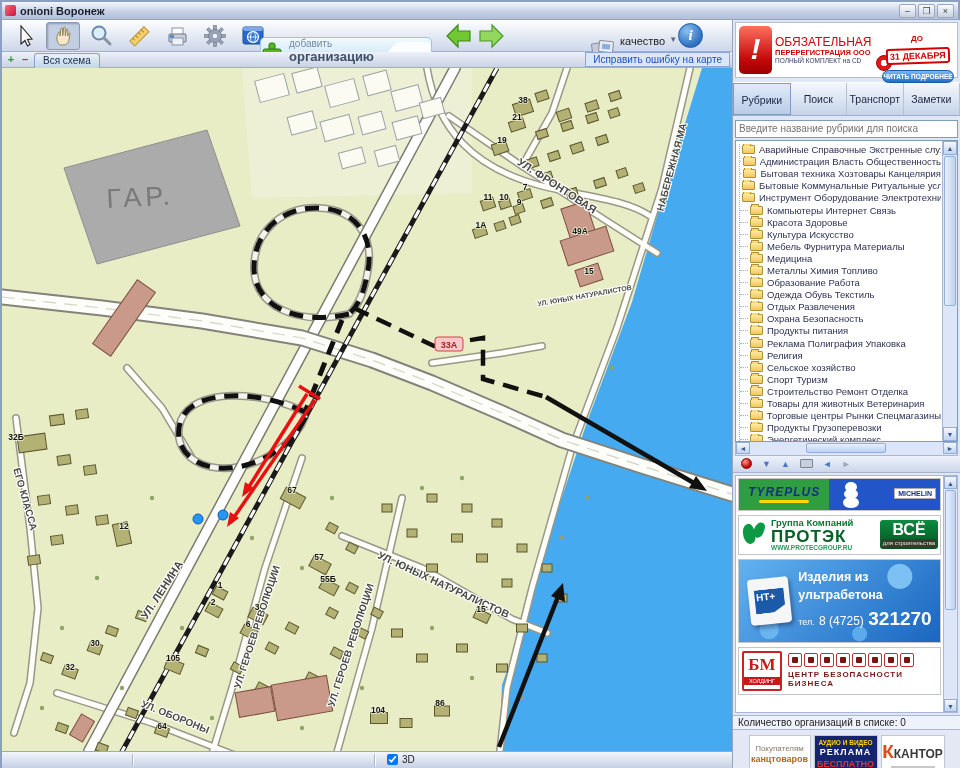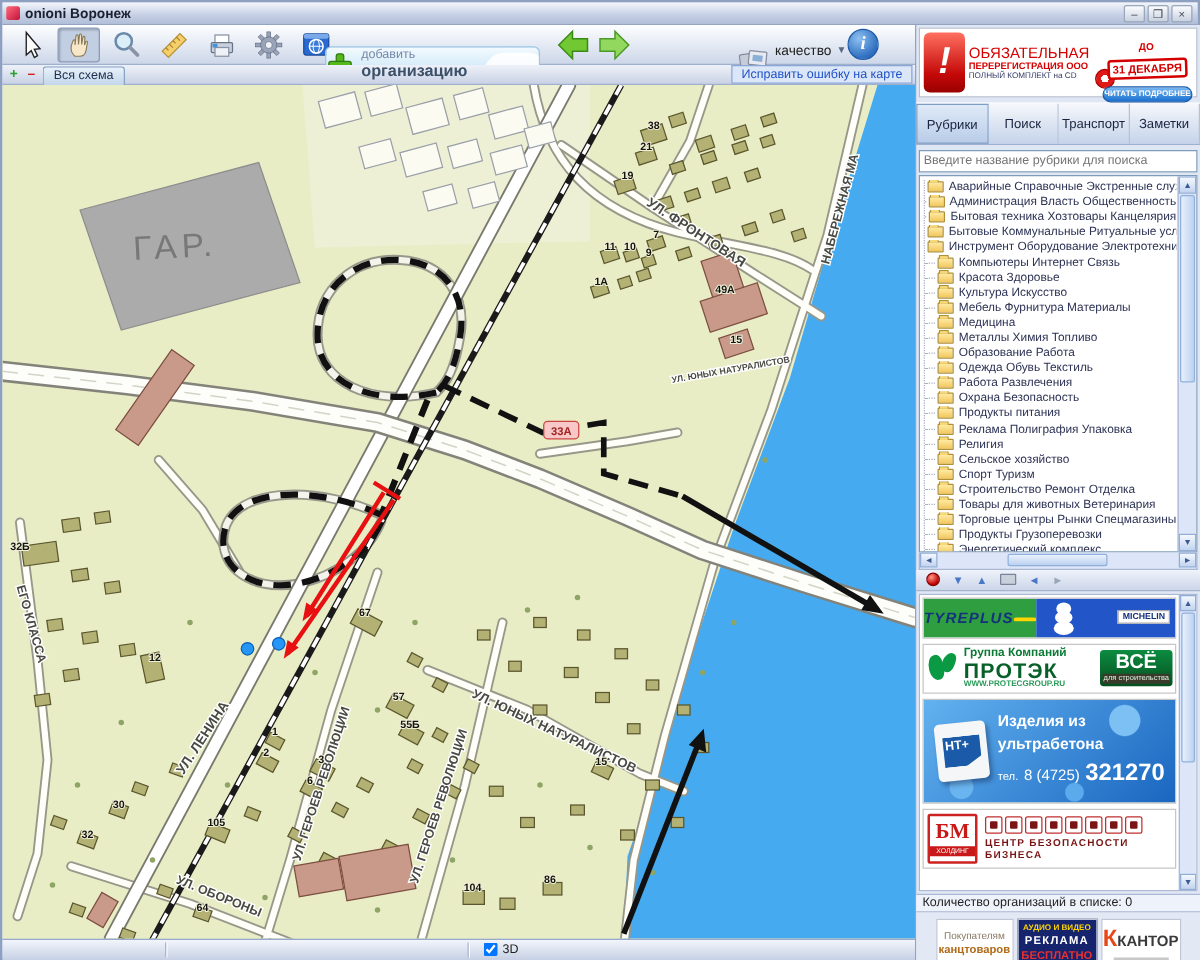--- a/index.html
+++ b/index.html
@@ -99,21 +99,21 @@
   .redball { width:11px; height:11px; border-radius:50%; background:radial-gradient(circle at 35% 30%,#ff9a8a,#c00000 70%); border:1px solid #800; }
   .mb { font-size:9px; color:#4a78c8; }
   .mb.dis { color:#9aa6ba; }
   .mprint { width:13px; height:9px; background:#c8d0dc; border:1px solid #7a8498; border-radius:1px; }
 
   .adscol { position:relative; margin:2px; height:238px; background:#fff; border:1px solid #aab8d4; overflow:hidden; }
   .adinner { position:absolute; left:2px; top:2px; right:16px; }
   .adbox { margin-bottom:4px; border:1px solid #c6c6c6; overflow:hidden; position:relative; }
 
   .tyre { height:33px; display:flex; }
-  .tyre .grn { width:45%; background:#2f9e41; display:flex; flex-direction:row; align-items:center; justify-content:center; }
+  .tyre .grn { width:45%; background:#2f9e41; display:flex; flex-direction:column; align-items:center; justify-content:center; }
   .tyre .grn .t1 { font-size:12px; font-style:italic; font-weight:bold; color:#14317e; letter-spacing:1px; line-height:1; }
   .tyre .grn .swoosh { width:50px; height:3px; background:#ffd400; border-radius:2px; margin-top:2px; }
   .tyre .blu { flex:1; background:#2255c8; position:relative; }
   .bib { position:absolute; left:12px; top:3px; width:20px; height:26px; }
   .bib i { position:absolute; left:4px; display:block; background:#fff; border-radius:50%; }
   .bib .b1 { top:0; width:12px; height:10px; }
   .bib .b2 { top:7px; width:14px; height:10px; left:3px; }
   .bib .b3 { top:15px; width:16px; height:11px; left:2px; }
   .michbox { position:absolute; right:4px; top:9px; background:#fff; border:1px solid #aaa; padding:1px 3px;
     font-size:7px; font-weight:bold; color:#14317e; }
@@ -663,21 +663,21 @@
             <span class="rubtext">Образование  Работа</span>
           </div>
           <div class="rubitem">
             <span class="tick"></span>
             <span class="folder"></span>
             <span class="rubtext">Одежда  Обувь  Текстиль</span>
           </div>
           <div class="rubitem">
             <span class="tick"></span>
             <span class="folder"></span>
-            <span class="rubtext">Работа  Развлечения</span>
+            <span class="rubtext">Отдых  Развлечения</span>
           </div>
           <div class="rubitem">
             <span class="tick"></span>
             <span class="folder"></span>
             <span class="rubtext">Охрана  Безопасность</span>
           </div>
           <div class="rubitem">
             <span class="tick"></span>
             <span class="folder"></span>
             <span class="rubtext">Продукты питания</span>

